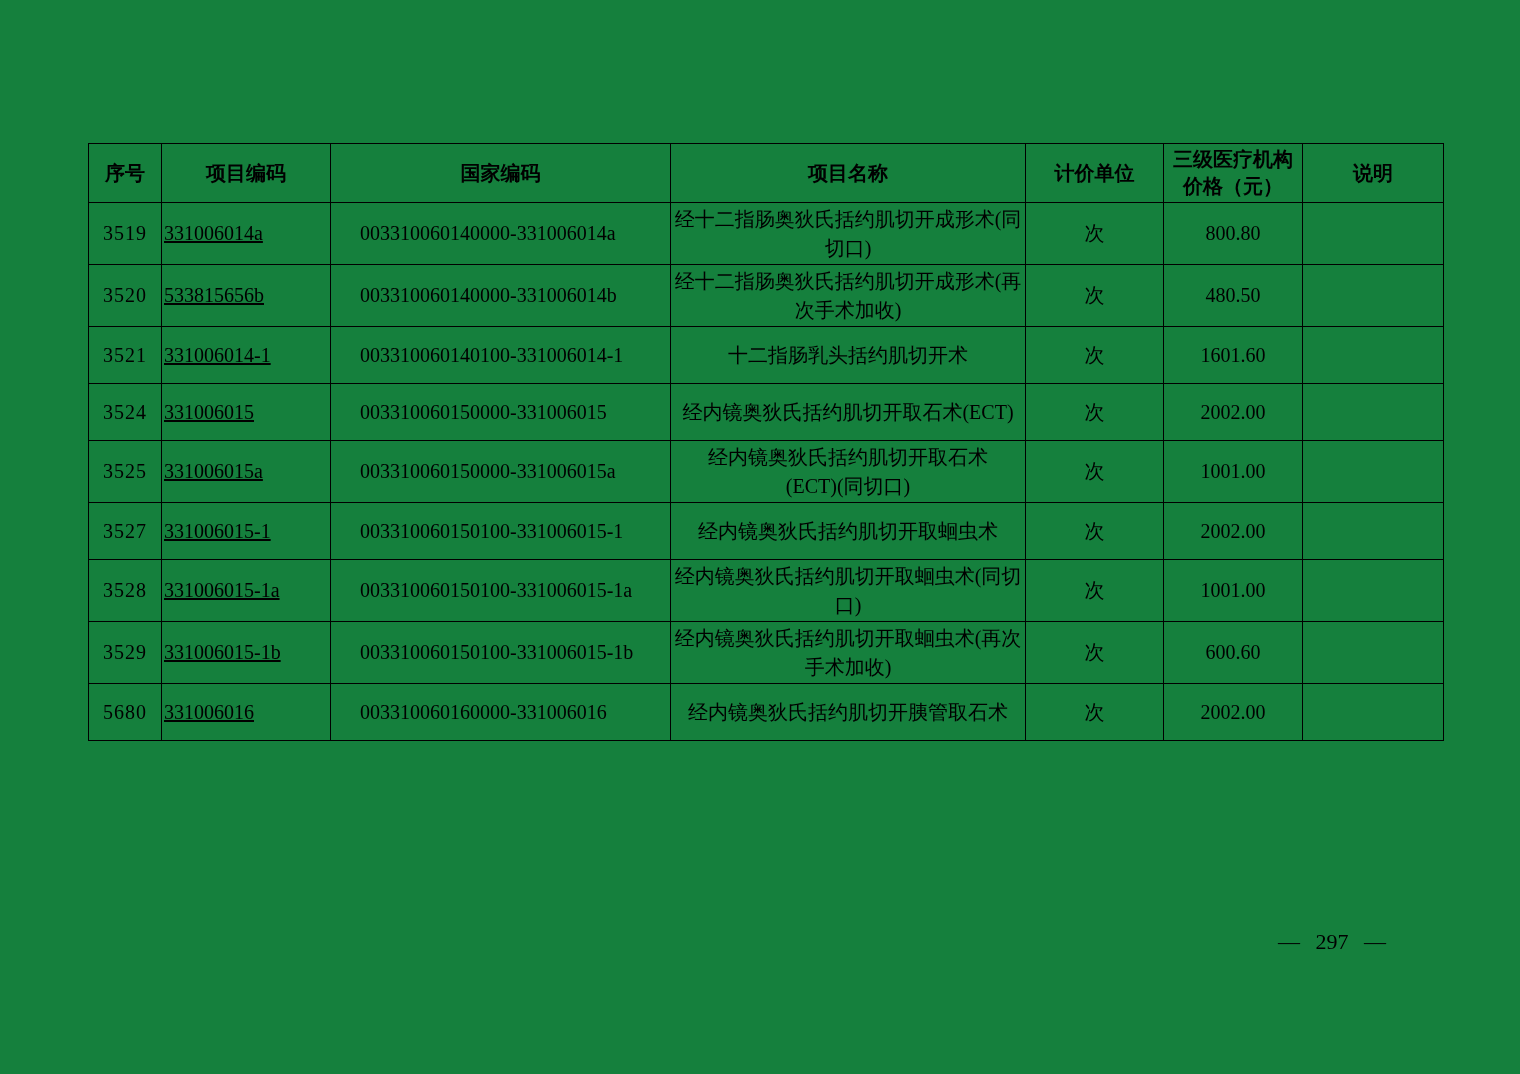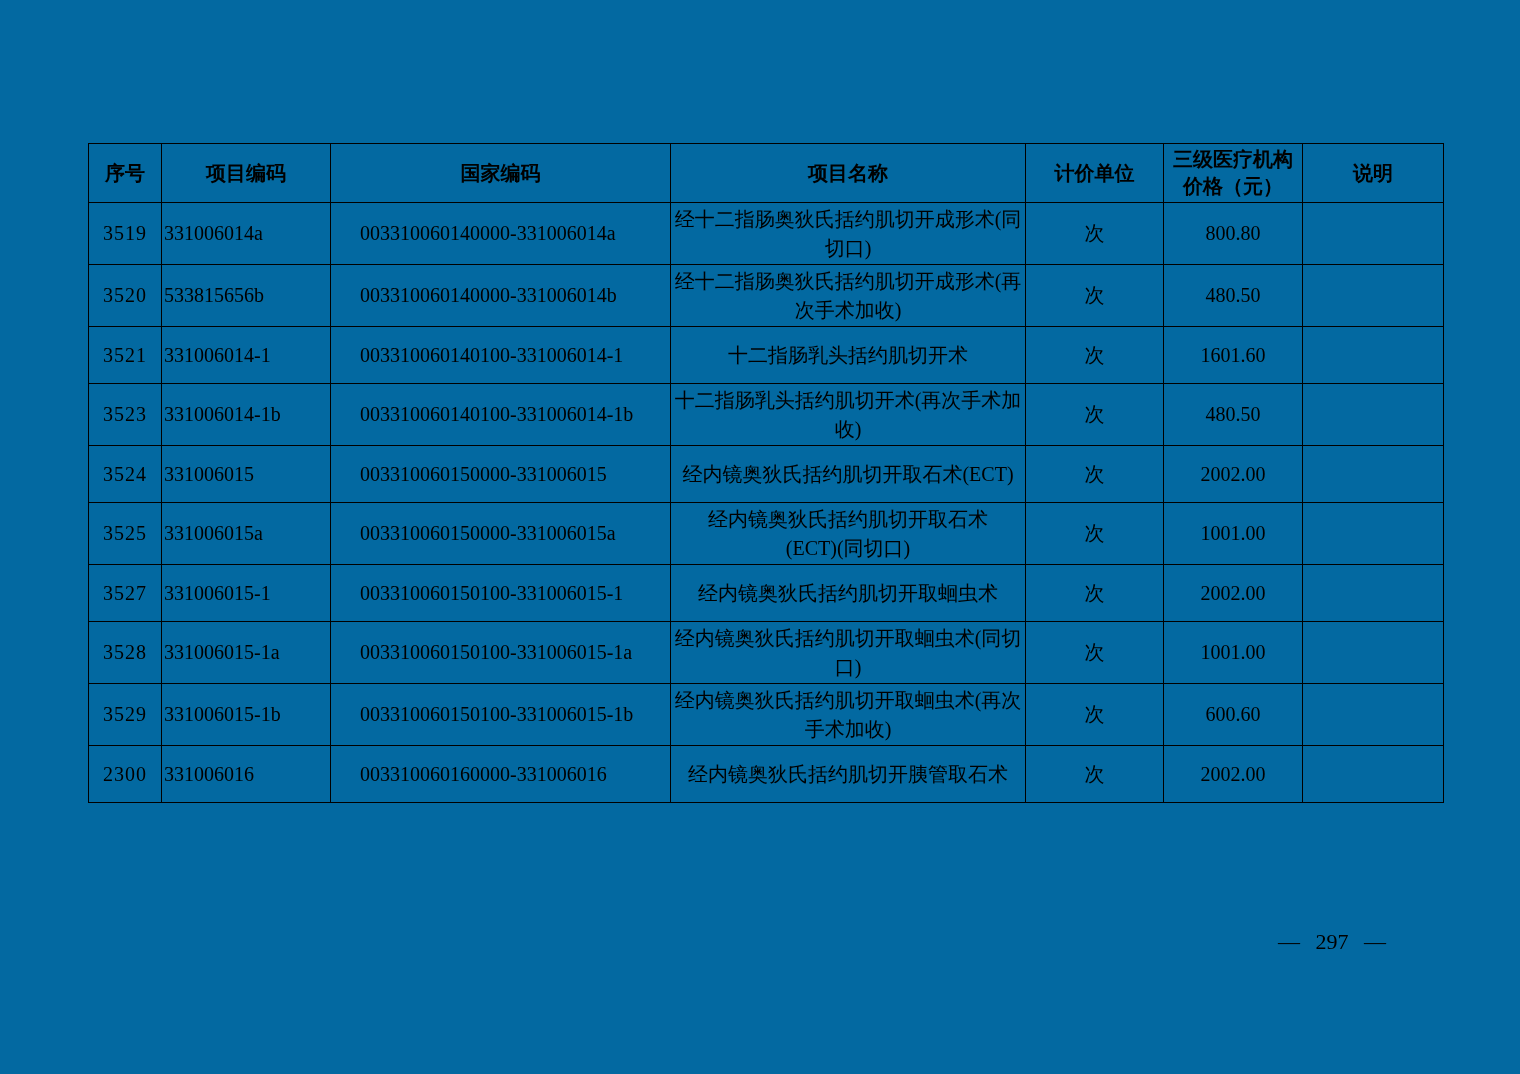--- a/index.html
+++ b/index.html
@@ -1,20 +1,20 @@
 <!DOCTYPE html>
 <html><head>
 <meta charset="utf-8">
 <style>
   html, body { margin: 0; padding: 0; }
   .page {
     position: relative;
     width: 1520px;
     height: 1074px;
-    background: #0369a1;
+    background: #15803d;
     overflow: hidden;
   }
   table.price-table {
     position: absolute;
     left: 88px;
     top: 143px;
     width: 1355px;
     border-collapse: collapse;
     table-layout: fixed;
   }
@@ -37,21 +37,21 @@
     font-size: 20px;
     color: #000000;
     vertical-align: middle;
     padding: 1px 2px;
     line-height: 29px;
   }
   tr.hdr { height: 59px; }
   tr.h1  { height: 57px; margin-left: 12px; }
   tr.h2  { height: 62px; }
   .c-seq   { text-align: center; letter-spacing: 1px; }
-  .c-code  { text-align: left; }
+  .c-code  { text-align: left; text-decoration: underline; }
   .c-national { text-align: left; padding-left: 29px; }
   .c-name  { text-align: center; white-space: pre-line; word-break: break-all; }
   .c-unit  { text-align: center; }
   .c-price { text-align: center; }
   .c-note  { text-align: center; }
   .hline { display: block; }
   .footer-page-number {
     position: absolute;
     left: 1278px;
     top: 929px;
@@ -113,29 +113,20 @@
       </tr>
       <tr class="h1">
         <td class="c-seq">3521</td>
         <td class="c-code">331006014-1</td>
         <td class="c-national">003310060140100-331006014-1</td>
         <td class="c-name">十二指肠乳头括约肌切开术</td>
         <td class="c-unit">次</td>
         <td class="c-price">1601.60</td>
         <td class="c-note"></td>
       </tr>
-      <tr class="h2">
-        <td class="c-seq">3523</td>
-        <td class="c-code">331006014-1b</td>
-        <td class="c-national">003310060140100-331006014-1b</td>
-        <td class="c-name">十二指肠乳头括约肌切开术(再次手术加收)</td>
-        <td class="c-unit">次</td>
-        <td class="c-price">480.50</td>
-        <td class="c-note"></td>
-      </tr>
       <tr class="h1">
         <td class="c-seq">3524</td>
         <td class="c-code">331006015</td>
         <td class="c-national">003310060150000-331006015</td>
         <td class="c-name">经内镜奥狄氏括约肌切开取石术(ECT)</td>
         <td class="c-unit">次</td>
         <td class="c-price">2002.00</td>
         <td class="c-note"></td>
       </tr>
       <tr class="h2">
@@ -169,21 +160,21 @@
       <tr class="h2">
         <td class="c-seq">3529</td>
         <td class="c-code">331006015-1b</td>
         <td class="c-national">003310060150100-331006015-1b</td>
         <td class="c-name">经内镜奥狄氏括约肌切开取蛔虫术(再次手术加收)</td>
         <td class="c-unit">次</td>
         <td class="c-price">600.60</td>
         <td class="c-note"></td>
       </tr>
       <tr class="h1">
-        <td class="c-seq">2300</td>
+        <td class="c-seq">5680</td>
         <td class="c-code">331006016</td>
         <td class="c-national">003310060160000-331006016</td>
         <td class="c-name">经内镜奥狄氏括约肌切开胰管取石术</td>
         <td class="c-unit">次</td>
         <td class="c-price">2002.00</td>
         <td class="c-note"></td>
       </tr>
     </tbody>
   </table>
 

